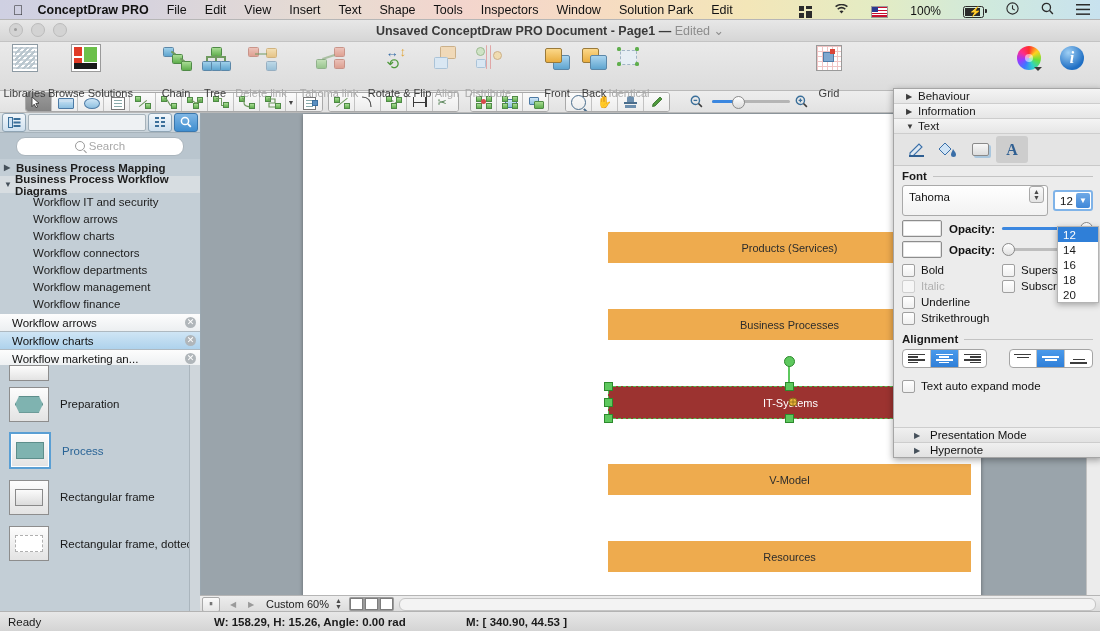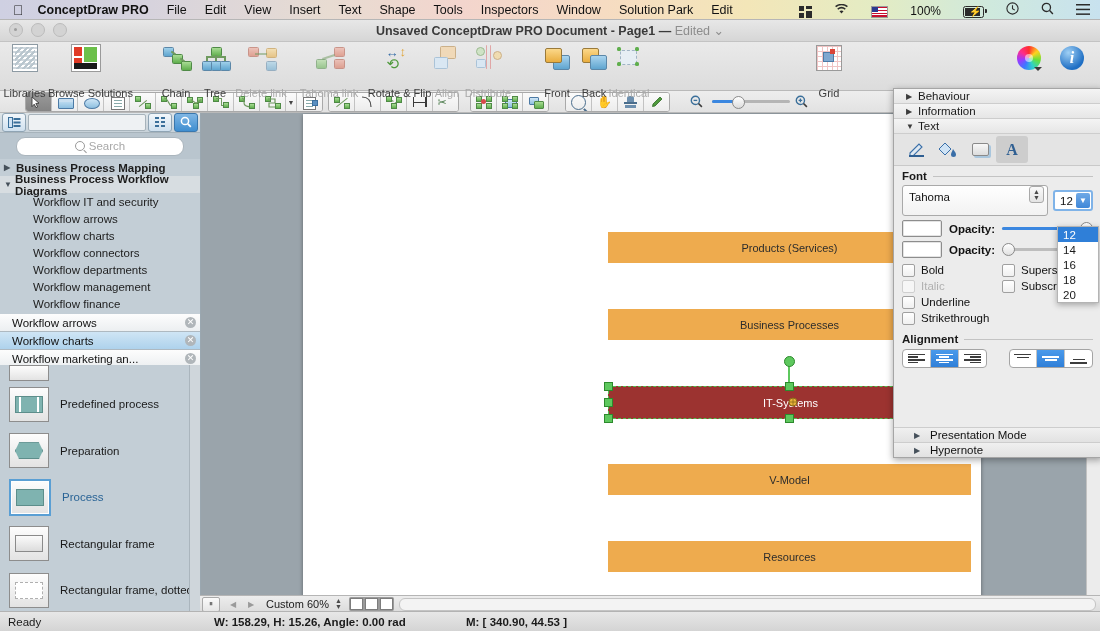--- a/index.html
+++ b/index.html
@@ -817,26 +817,20 @@
         <span class="xbtn">✕</span>
       </div>
     </div>
 
     <div class="shapelist">
       <div style="height:16px;display:flex;align-items:center;padding-left:9px;overflow:hidden;">
         <span class="thumb" style="height:14px;align-items:flex-end;"></span>
       </div>
       <div class="shaperow">
         <span class="thumb">
-            <i class="in-pred"></i>
-          </span>
-        <span class="sh-name">Predefined process</span>
-      </div>
-      <div class="shaperow">
-        <span class="thumb">
             <i class="in-prep"></i>
           </span>
         <span class="sh-name">Preparation</span>
       </div>
       <div class="shaperow">
         <span class="thumb sel">
             <i class="in-proc"></i>
           </span>
         <span class="sh-name sel">Process</span>
       </div>
@@ -1062,20 +1056,28 @@
           </span>
         <span class="abtn">
             <span class="lines" style="justify-content:flex-end">
               <i style="width:70%;margin:0 auto"></i>
               <i style="width:100%"></i>
             </span>
           </span>
       </div>
     </div>
 
+    <div class="cbgrid" style="padding-top:10px;">
+      <div class="cbrow">
+        <span class="cbcell">
+            <i class="cb"></i>
+            <span>Text auto expand mode</span>
+          </span>
+      </div>
+    </div>
 
     <div class="insp-bot">
       <div class="insp-foot">
         <span class="tri">▶</span>
         <span>Presentation Mode</span>
       </div>
       <div class="insp-foot">
         <span class="tri">▶</span>
         <span>Hypernote</span>
       </div>

